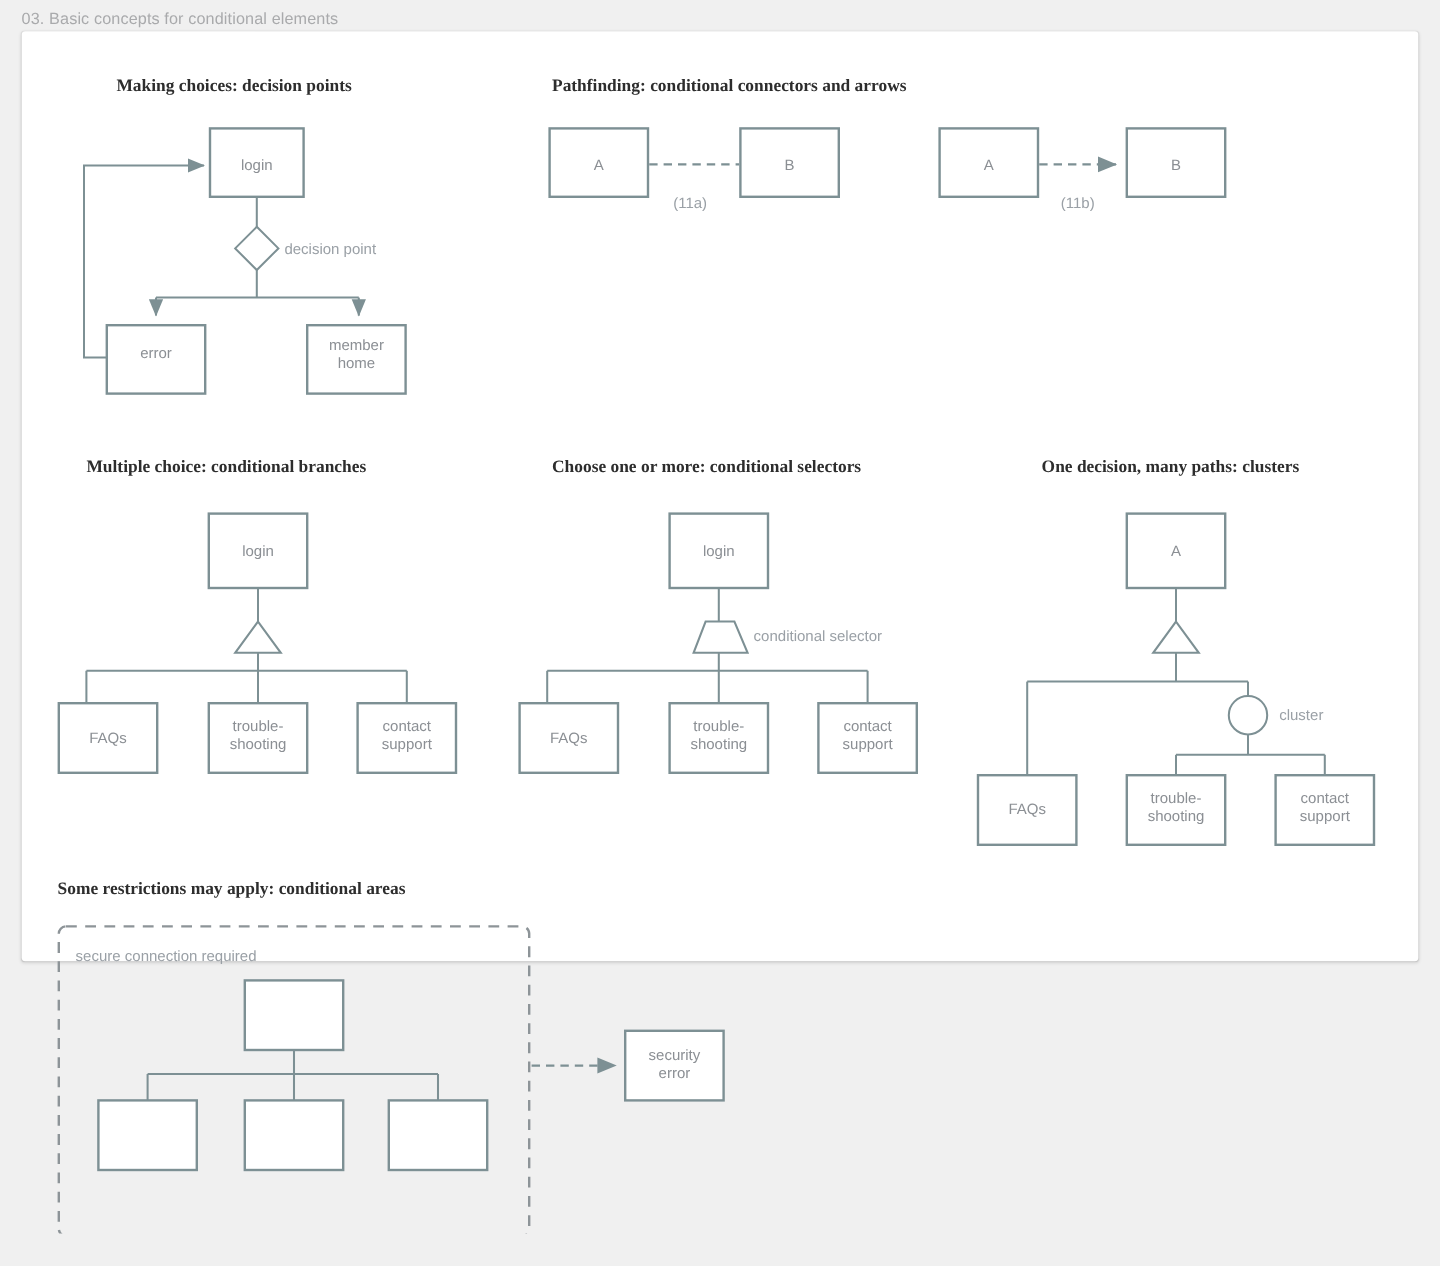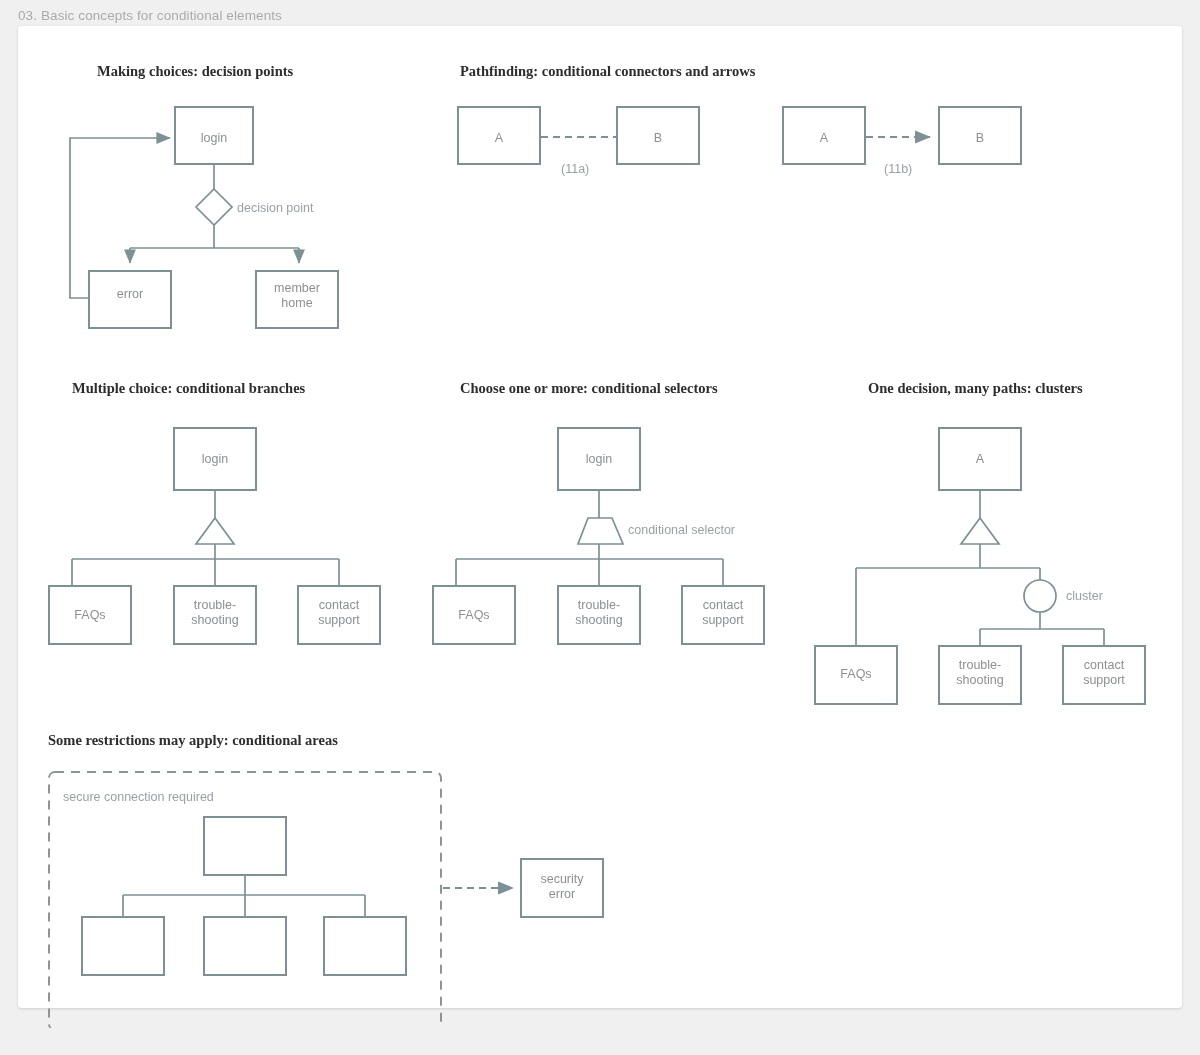--- a/index.html
+++ b/index.html
@@ -13,21 +13,21 @@
     position: absolute;
     left: 18px; top: 8px;
     font-size: 13.5px;
     color: #a9aaac;
     letter-spacing: 0.1px;
     font-family: "Liberation Sans", sans-serif;
   }
   #card {
     position: absolute;
     left: 18px; top: 26px;
-    width: 1164px; height: 982px;
+    width: 1164px; height: 775px;
     background: #ffffff;
     border-radius: 3px;
     box-shadow: 0 1px 3px rgba(0,0,0,0.13), 0 0 1px rgba(0,0,0,0.10);
   }
   svg.canvas {
     position: absolute; left: 0; top: 0;
     width: 1164px; height: 1002px;
     display: block;
   }
   .sec-title {

